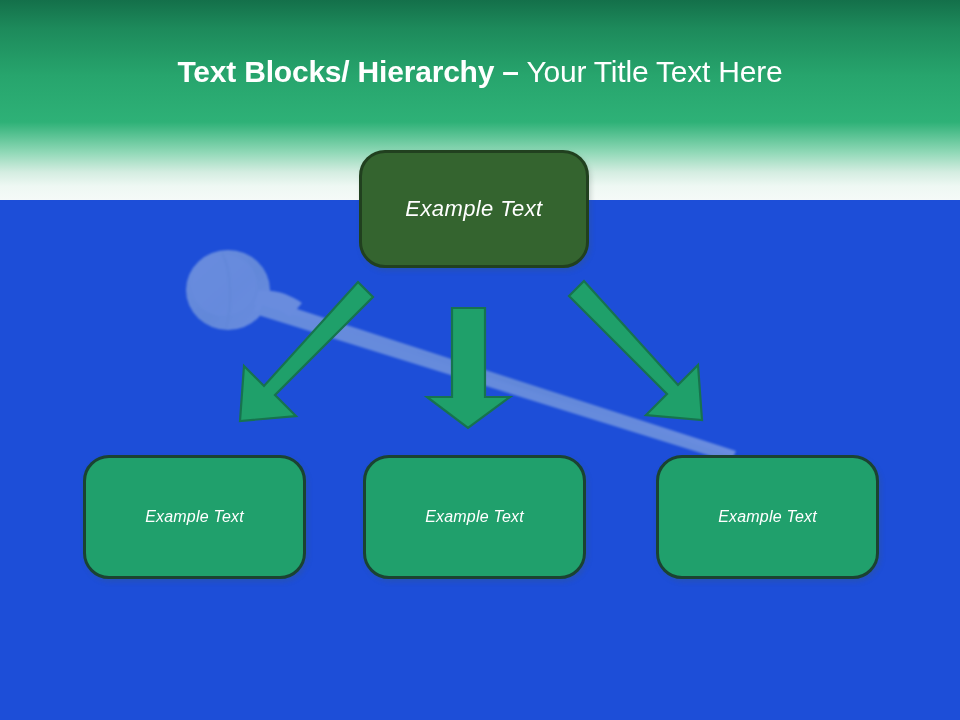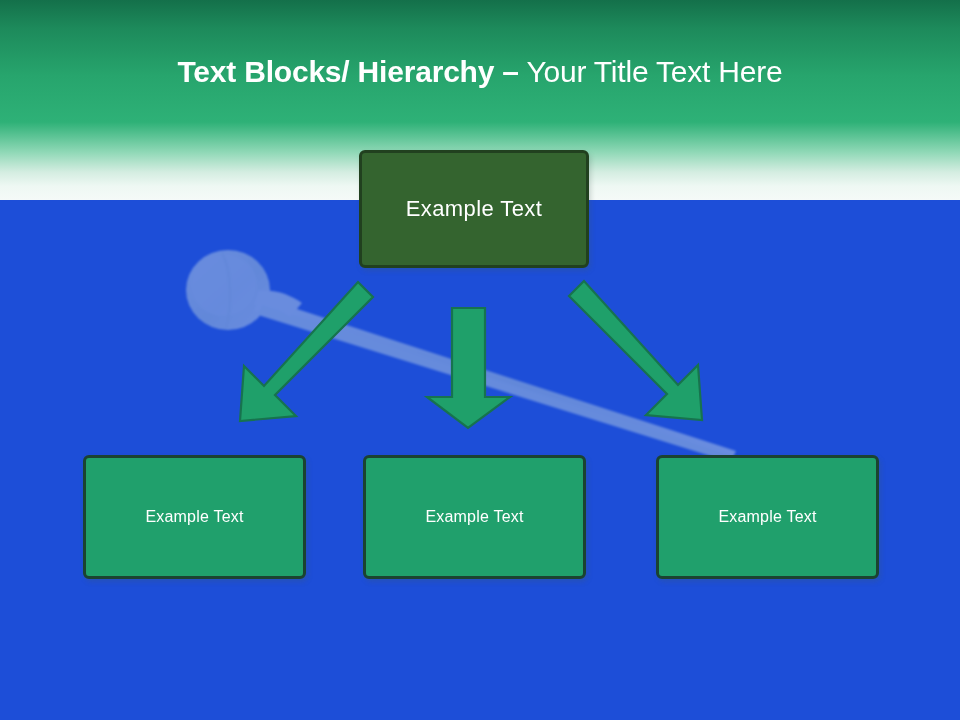--- a/index.html
+++ b/index.html
@@ -65,23 +65,24 @@
     filter: blur(1.1px);
   }
 
   
   .node {
     position: absolute;
     box-sizing: border-box;
     display: flex;
     align-items: center;
     justify-content: center;
-    border-radius: 6px;
+    border-radius: 26px;
     color: #ffffff;
     box-shadow: 2px 3px 5px rgba(70,90,80,0.22);
+    font-style: italic;
   }
   .node-top {
     left: 359px;
     top: 150px;
     width: 230px;
     height: 118px;
     background: #34642f;
     border: 3px solid #21401f;
     font-size: 22px;
     letter-spacing: 0.4px;

